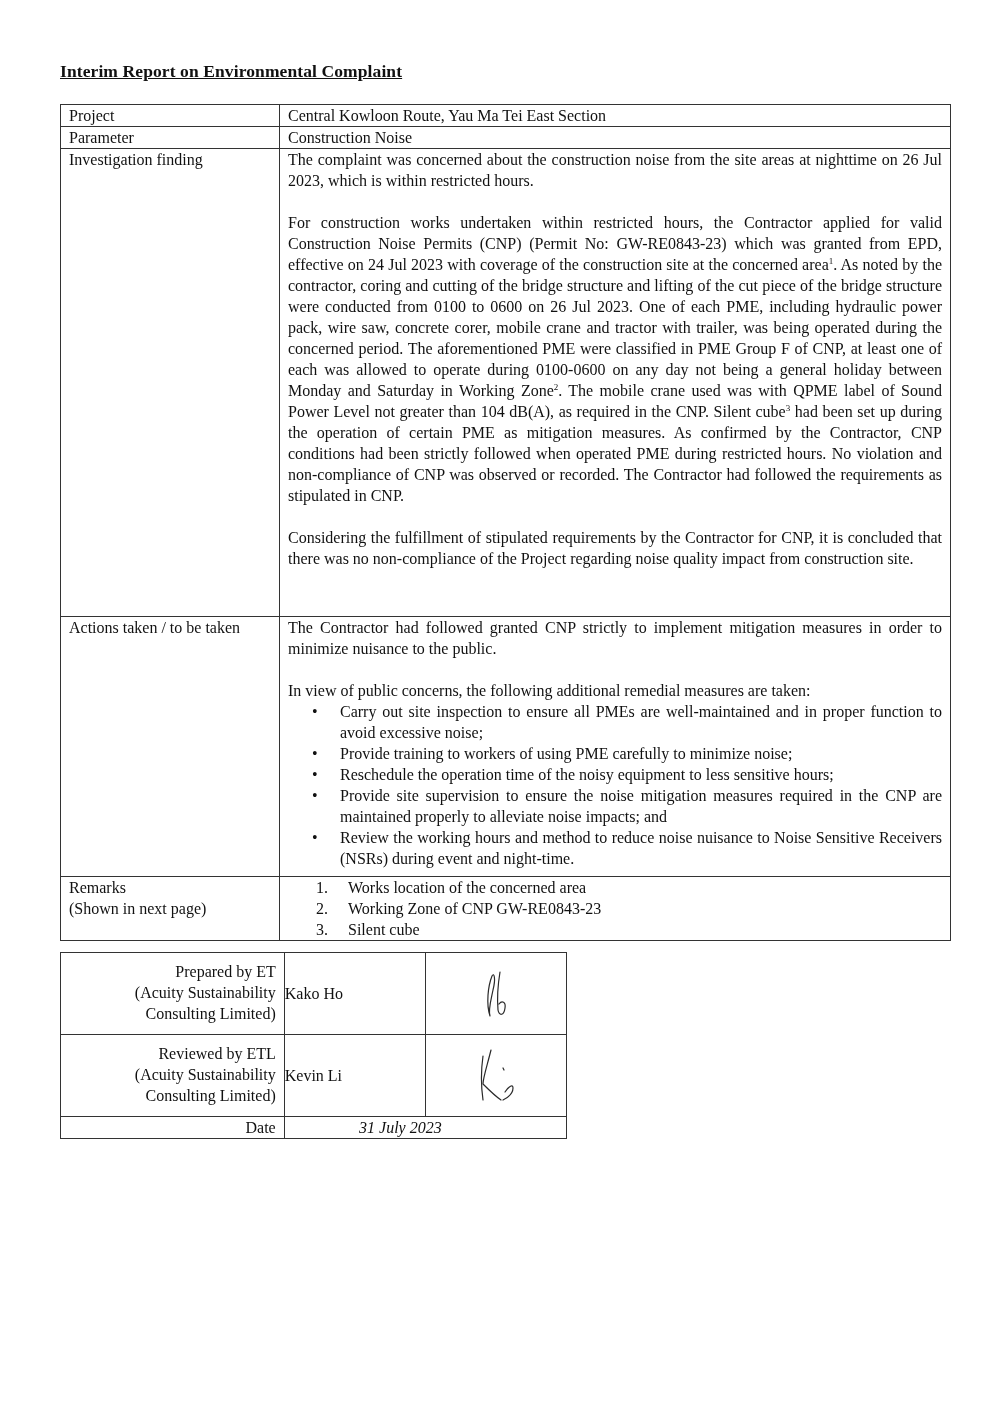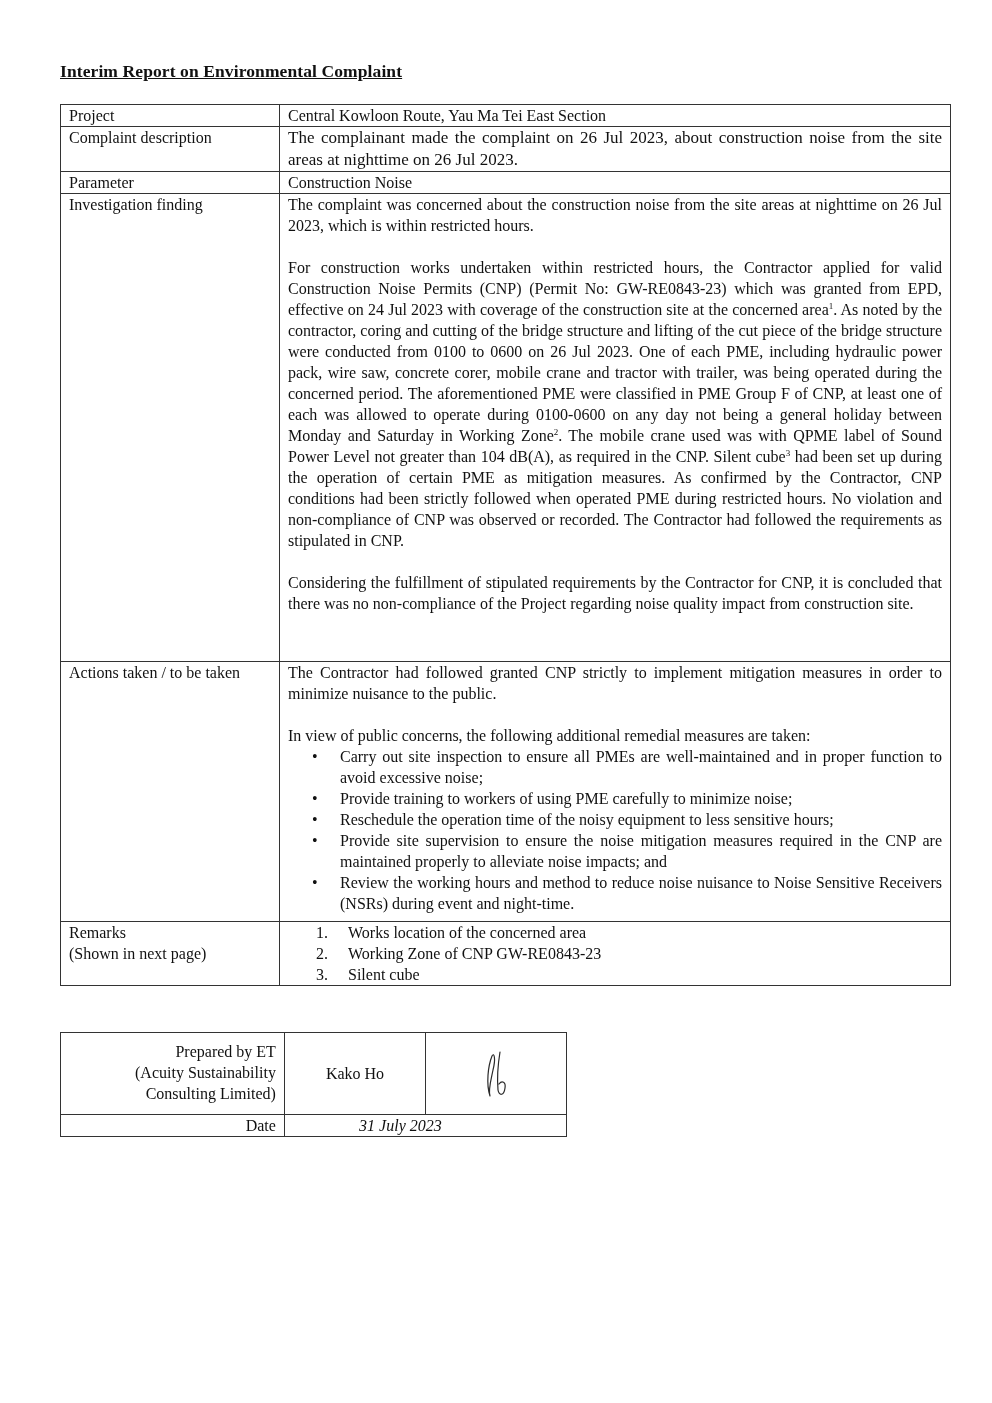--- a/index.html
+++ b/index.html
@@ -22,24 +22,24 @@
   .just { text-align: justify; }
   p { margin: 0; }
   p + p { margin-top: 21px; }
   sup { font-size: 9px; line-height: 0; vertical-align: 6px; }
   ul.bul { margin: 0; padding: 0; list-style: none; }
   ul.bul li { position: relative; padding-left: 52px; }
   ul.bul li .dot { position: absolute; left: 24px; top: 0; }
   ol.rem { margin: 0; padding: 0; list-style: none; }
   ol.rem li { position: relative; padding-left: 60px; }
   ol.rem li .num { position: absolute; left: 28px; top: 0; }
-  #sig { left: 60px; top: 1032px; width: 507px; }
+  #sig { left: 60px; top: 952px; width: 507px; }
   #sig td { font-size: 16px; line-height: 21px; }
   #sig td.role { width: 210px; text-align: right; padding: 8px 8px 0 8px; }
-  #sig td.name { width: 143px; text-align: center; vertical-align: middle; }
+  #sig td.name { width: 143px; text-align: left; vertical-align: middle; }
   #sig td.sign { width: 142px; text-align: center; vertical-align: middle; }
   #sig tr.r1 td { height: 81px; }
   #sig tr.r2 td { height: 80px; }
   #sig tr.r3 td { height: 81px; }
   #sig tr.r1 td.role, #sig tr.r2 td.role, #sig tr.r3 td.role { height: 73px; }
   #sig tr.rd td { height: 21px; }
   #sig td.dlabel { text-align: right; padding: 0 8px; }
   #sig td.dval { text-align: center; padding-right: 50px; font-style: italic; }
   svg.signature { display: block; margin: 0 auto; }
   svg.signature path { fill: none; stroke: #2a2a2a; stroke-width: 1.2; stroke-linecap: round; stroke-linejoin: round; }
@@ -47,24 +47,20 @@
 </head>
 <body>
 
 <div class="title">Interim Report on Environmental Complaint</div>
 
 <table id="main">
   <tbody>
       <tr style="height:22px">
     <td class="k">Project</td>
     <td class="v">Central Kowloon Route, Yau Ma Tei East Section</td>
-  </tr>
-  <tr style="height:44px">
-    <td class="k">Complaint description</td>
-    <td class="v big just">The complainant made the complaint on 26 Jul 2023, about construction noise from the site areas at nighttime on 26 Jul 2023.</td>
   </tr>
   <tr style="height:22px">
     <td class="k">Parameter</td>
     <td class="v">Construction Noise</td>
   </tr>
   <tr style="height:468px">
     <td class="k">Investigation finding</td>
     <td class="v just">
       <p>The complaint was concerned about the construction noise from the site areas at nighttime on 26 Jul 2023, which is within restricted hours.</p>
       <p><span>For construction works undertaken within restricted hours, the Contractor applied for valid Construction Noise Permits (CNP) (Permit No: GW-RE0843-23) which was granted from EPD, effective on 24 Jul 2023 with coverage of the construction site at the concerned area</span><sup>1</sup><span>. As noted by the contractor, coring and cutting of the bridge structure and lifting of the cut piece of the bridge structure were conducted from 0100 to 0600 on 26 Jul 2023. One of each PME, including hydraulic power pack, wire saw, concrete corer, mobile crane and tractor with trailer, was being operated during the concerned period. The aforementioned PME were classified in PME Group F of CNP, at least one of each was allowed to operate during 0100-0600 on any day not being a general holiday between Monday and Saturday in Working Zone</span><sup>2</sup><span>. The mobile crane used was with QPME label of Sound Power Level not greater than 104 dB(A), as required in the CNP. Silent cube</span><sup>3</sup><span> had been set up during the operation of certain PME as mitigation measures. As confirmed by the Contractor, CNP conditions had been strictly followed when operated PME during restricted hours. No violation and non-compliance of CNP was observed or recorded. The Contractor had followed the requirements as stipulated in CNP.</span></p>
@@ -110,18 +106,34 @@
       <div>Consulting Limited)</div>
     </td>
     <td class="name">Kako Ho</td>
     <td class="sign">
       <svg class="signature" width="60" height="60" viewBox="0 0 60 60">
         <path d="M24 52 C20 40 22 22 26 12 C28 8 30 14 27 26 C25 36 22 46 24 52 Z"></path>
         <path d="M34 8 C32 20 31 34 32 46 C33 52 38 52 39 44 C40 38 36 36 33 40"></path>
       </svg>
     </td>
   </tr>
+  <tr class="r2">
+    <td class="role">
+      <div>Reviewed by ETL</div>
+      <div>(Acuity Sustainability</div>
+      <div>Consulting Limited)</div>
+    </td>
+    <td class="name">Kevin Li</td>
+    <td class="sign">
+      <svg class="signature" width="70" height="64" viewBox="0 0 70 64">
+        <path d="M22 56 C20 42 20 26 22 12"></path>
+        <path d="M30 6 C26 22 22 34 22 40 C28 46 34 52 40 56"></path>
+        <path d="M42 24 L43 26"></path>
+        <path d="M44 48 C48 42 52 40 52 44 C52 50 46 54 42 56"></path>
+      </svg>
+    </td>
+  </tr>
   <tr class="rd">
     <td class="dlabel">Date</td>
     <td class="dval" colspan="2">31 July 2023</td>
   </tr>
 </tbody>
   </table>
 
 </body></html>

